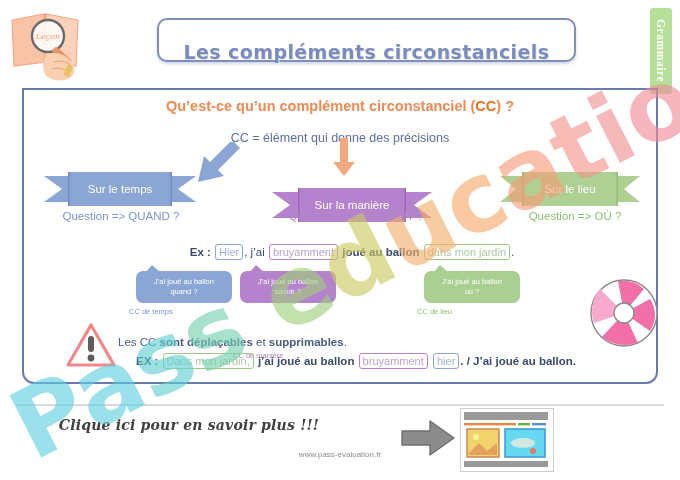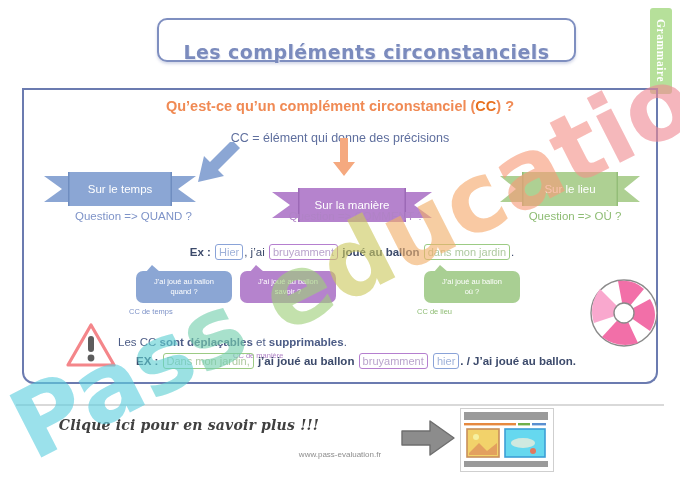--- a/index.html
+++ b/index.html
@@ -74,21 +74,21 @@
   .ribbon .lbl{
     position:absolute;left:0;top:0;width:100%;height:34px;
     display:flex;align-items:center;justify-content:center;
     color:#ffffff;font-size:11.5px;
   }
   #ribbon-temps{left:44px;top:172px;width:152px;}
   #ribbon-maniere{left:272px;top:172px;width:160px;margin-top:16px;}
   #ribbon-lieu{left:500px;top:172px;width:140px;}
 
   .qline{position:absolute;font-size:11.5px;}
-  #q-temps{left:32px;top:210px;width:160px;text-align:right;color:#7e93c8;}
+  #q-temps{left:41px;top:210px;width:160px;text-align:center;color:#7e93c8;}
   #q-maniere{left:268px;top:210px;width:176px;text-align:center;color:#b083c6;}
   #q-lieu{left:500px;top:210px;width:150px;text-align:center;color:#8dbc73;}
 
   
   .ex-line{
     position:absolute;left:0;top:244px;width:680px;text-align:center;
     font-size:11.5px;color:#3c4a6b;white-space:nowrap;margin-left:12px;
   }
   .ex-line b{font-weight:bold;color:#3c4a6b;}
   .tag{
@@ -175,20 +175,34 @@
   .wm-t{color:#f4938b;}
   .wm-i{color:#f08e92;}
   .wm-o{color:#ef8b95;}
   .wm-n{color:#ee8897;}
 </style>
 </head>
 <body>
 
 <div id="page">
 
+  <div class="logo">
+    <svg width="84" height="76" viewBox="0 0 84 76">
+      <path d="M6 14 L38 8 L40 56 L8 60 Z" fill="#f9c3a8" stroke="#f3a988" stroke-width="1.2"></path>
+      <path d="M72 14 L40 8 L38 56 L70 60 Z" fill="#fbd3bd" stroke="#f3a988" stroke-width="1.2"></path>
+      <path d="M38 8 L40 8 L38 56 L40 56 Z" fill="#f0a17d"></path>
+      <circle cx="42" cy="30" r="16" fill="#ffffff" fill-opacity=".85" stroke="#6a6a6a" stroke-width="2.4"></circle>
+      <text x="42" y="33" font-family="DejaVu Serif, serif" font-size="8" fill="#f09c6a" text-anchor="middle" font-style="italic">Leçon</text>
+      <rect x="50" y="40" width="22" height="7" rx="3" fill="#e8946a" transform="rotate(42 50 40)"></rect>
+      <path d="M40 48 q16 -4 26 8 q6 10 -2 16 q-12 6 -24 -2 q-6 -10 0 -22 Z" fill="#fbd0b2"></path>
+      <path d="M48 56 q12 -3 18 5" fill="none" stroke="#eaa981" stroke-width="1.2"></path>
+      <path d="M46 63 q12 -3 18 5" fill="none" stroke="#eaa981" stroke-width="1.2"></path>
+      <rect x="62" y="58" width="6" height="12" rx="3" fill="#e8c35e" transform="rotate(24 62 58)"></rect>
+    </svg>
+  </div>
 
   <div class="subject-tab">
     <span>Grammaire</span>
   </div>
 
   <div class="title-box">
     <span>Les compléments circonstanciels</span>
   </div>
 
   <div class="top-rule"></div>

